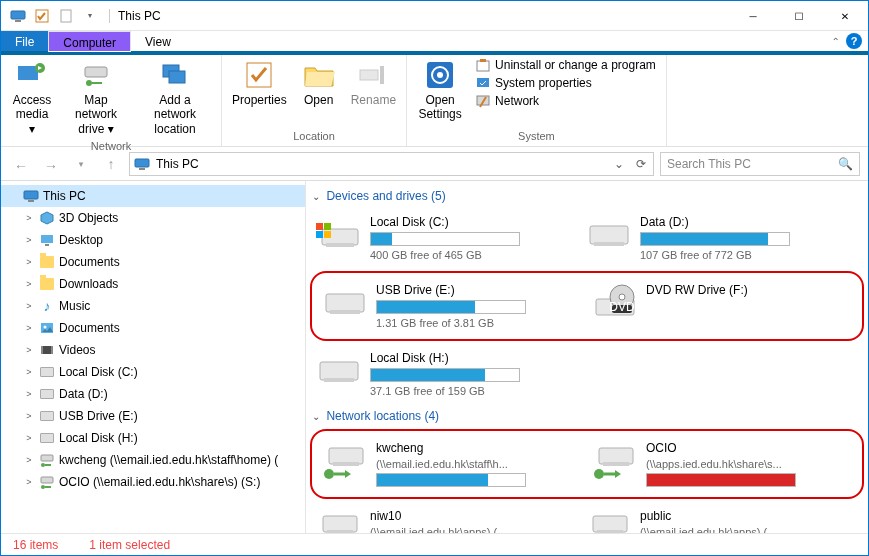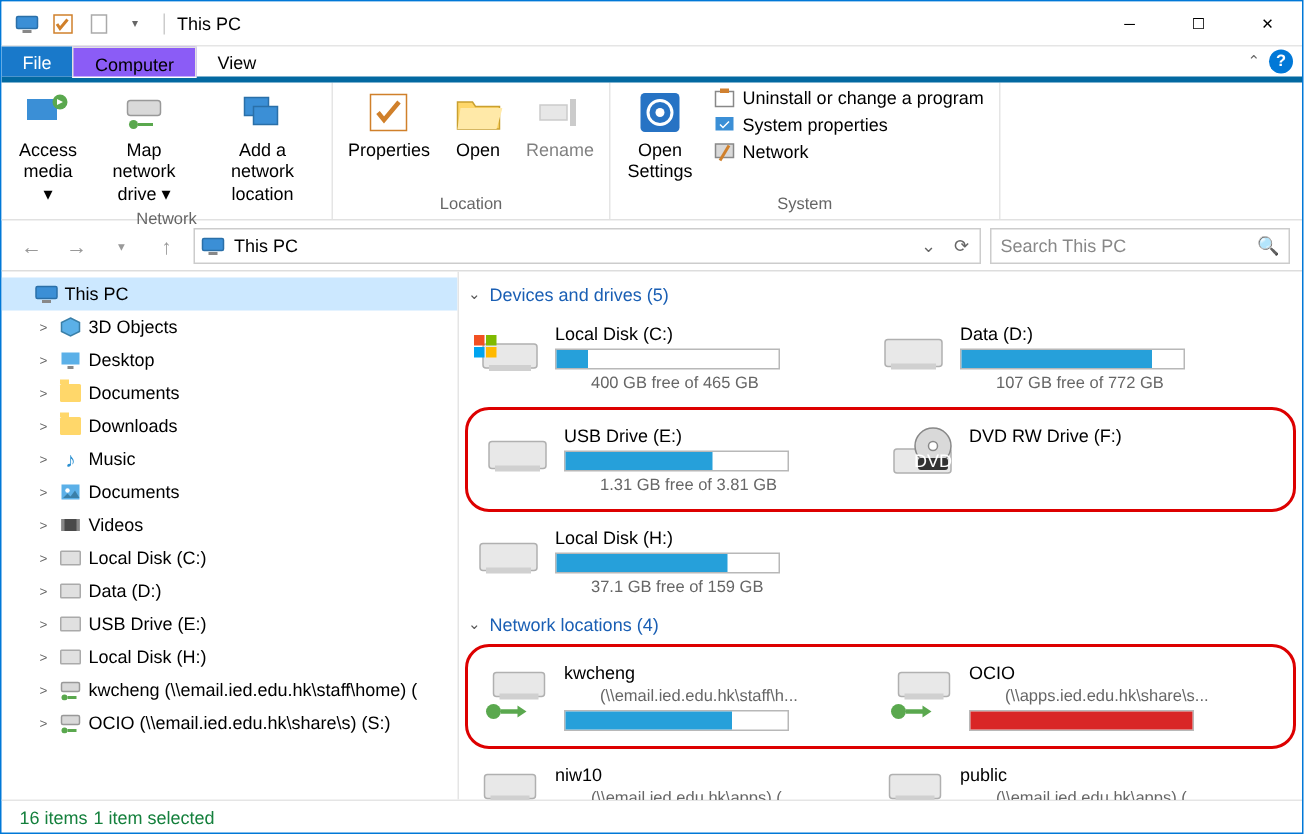--- a/index.html
+++ b/index.html
@@ -37,26 +37,26 @@
 .texp { width:12px; color:#666; text-align:center; font-size:9px; }
 .ticon { width:16px; height:16px; display:flex; align-items:center; justify-content:center; }
 .content { flex:1; overflow-y:auto; padding:4px; }
 .section-hdr { display:flex; align-items:center; gap:6px; padding:4px 2px; color:#1a5fb4; font-size:14px; }
 .section-hdr .chev { font-size:10px; color:#555; }
 .drives { display:flex; flex-wrap:wrap; }
 .drive { width:270px; display:flex; align-items:flex-start; gap:8px; padding:8px 4px; }
 .dicon { width:48px; height:40px; display:flex; align-items:center; justify-content:center; flex-shrink:0; }
 .dinfo { flex:1; display:flex; flex-direction:column; gap:3px; }
 .dname { font-size:12px; }
-.dfree { font-size:11px; color:#666;margin-left:24px; }
+.dfree { font-size:11px; color:#666; }
 .bar { width:150px; height:14px; border:1px solid #b8b8b8; background:#fff; position:relative; }
 .bar-fill { height:100%; background:#26a0da; }
 .bar-fill.red { background:#d92626; }
 .red-box { border:2px solid #d00; border-radius:16px; padding:2px 4px; margin:2px 0; display:flex; flex-wrap:wrap; }
-.status { height:22px; border-top:1px solid #e5e5e5; display:flex; align-items:center; padding:0 12px; gap:4px; color:#15803d; font-size:12px; }
+.status { height:22px; border-top:1px solid #e5e5e5; display:flex; align-items:center; padding:0 12px; gap:31px; color:#ef4444; font-size:12px; }
 
 
 .svg-pc { width:16px; height:12px; }
 .folder-sm { width:14px; height:12px; background:#ffd76a; border-radius:1px; position:relative; }
 .folder-sm::before { content:""; position:absolute; top:-3px; left:0; width:6px; height:3px; background:#ffd76a; }
 .drive-sm { width:14px; height:10px; background:#e0e0e0; border:1px solid #aaa; border-radius:1px; }
 </style>
 </head>
 <body>
 

